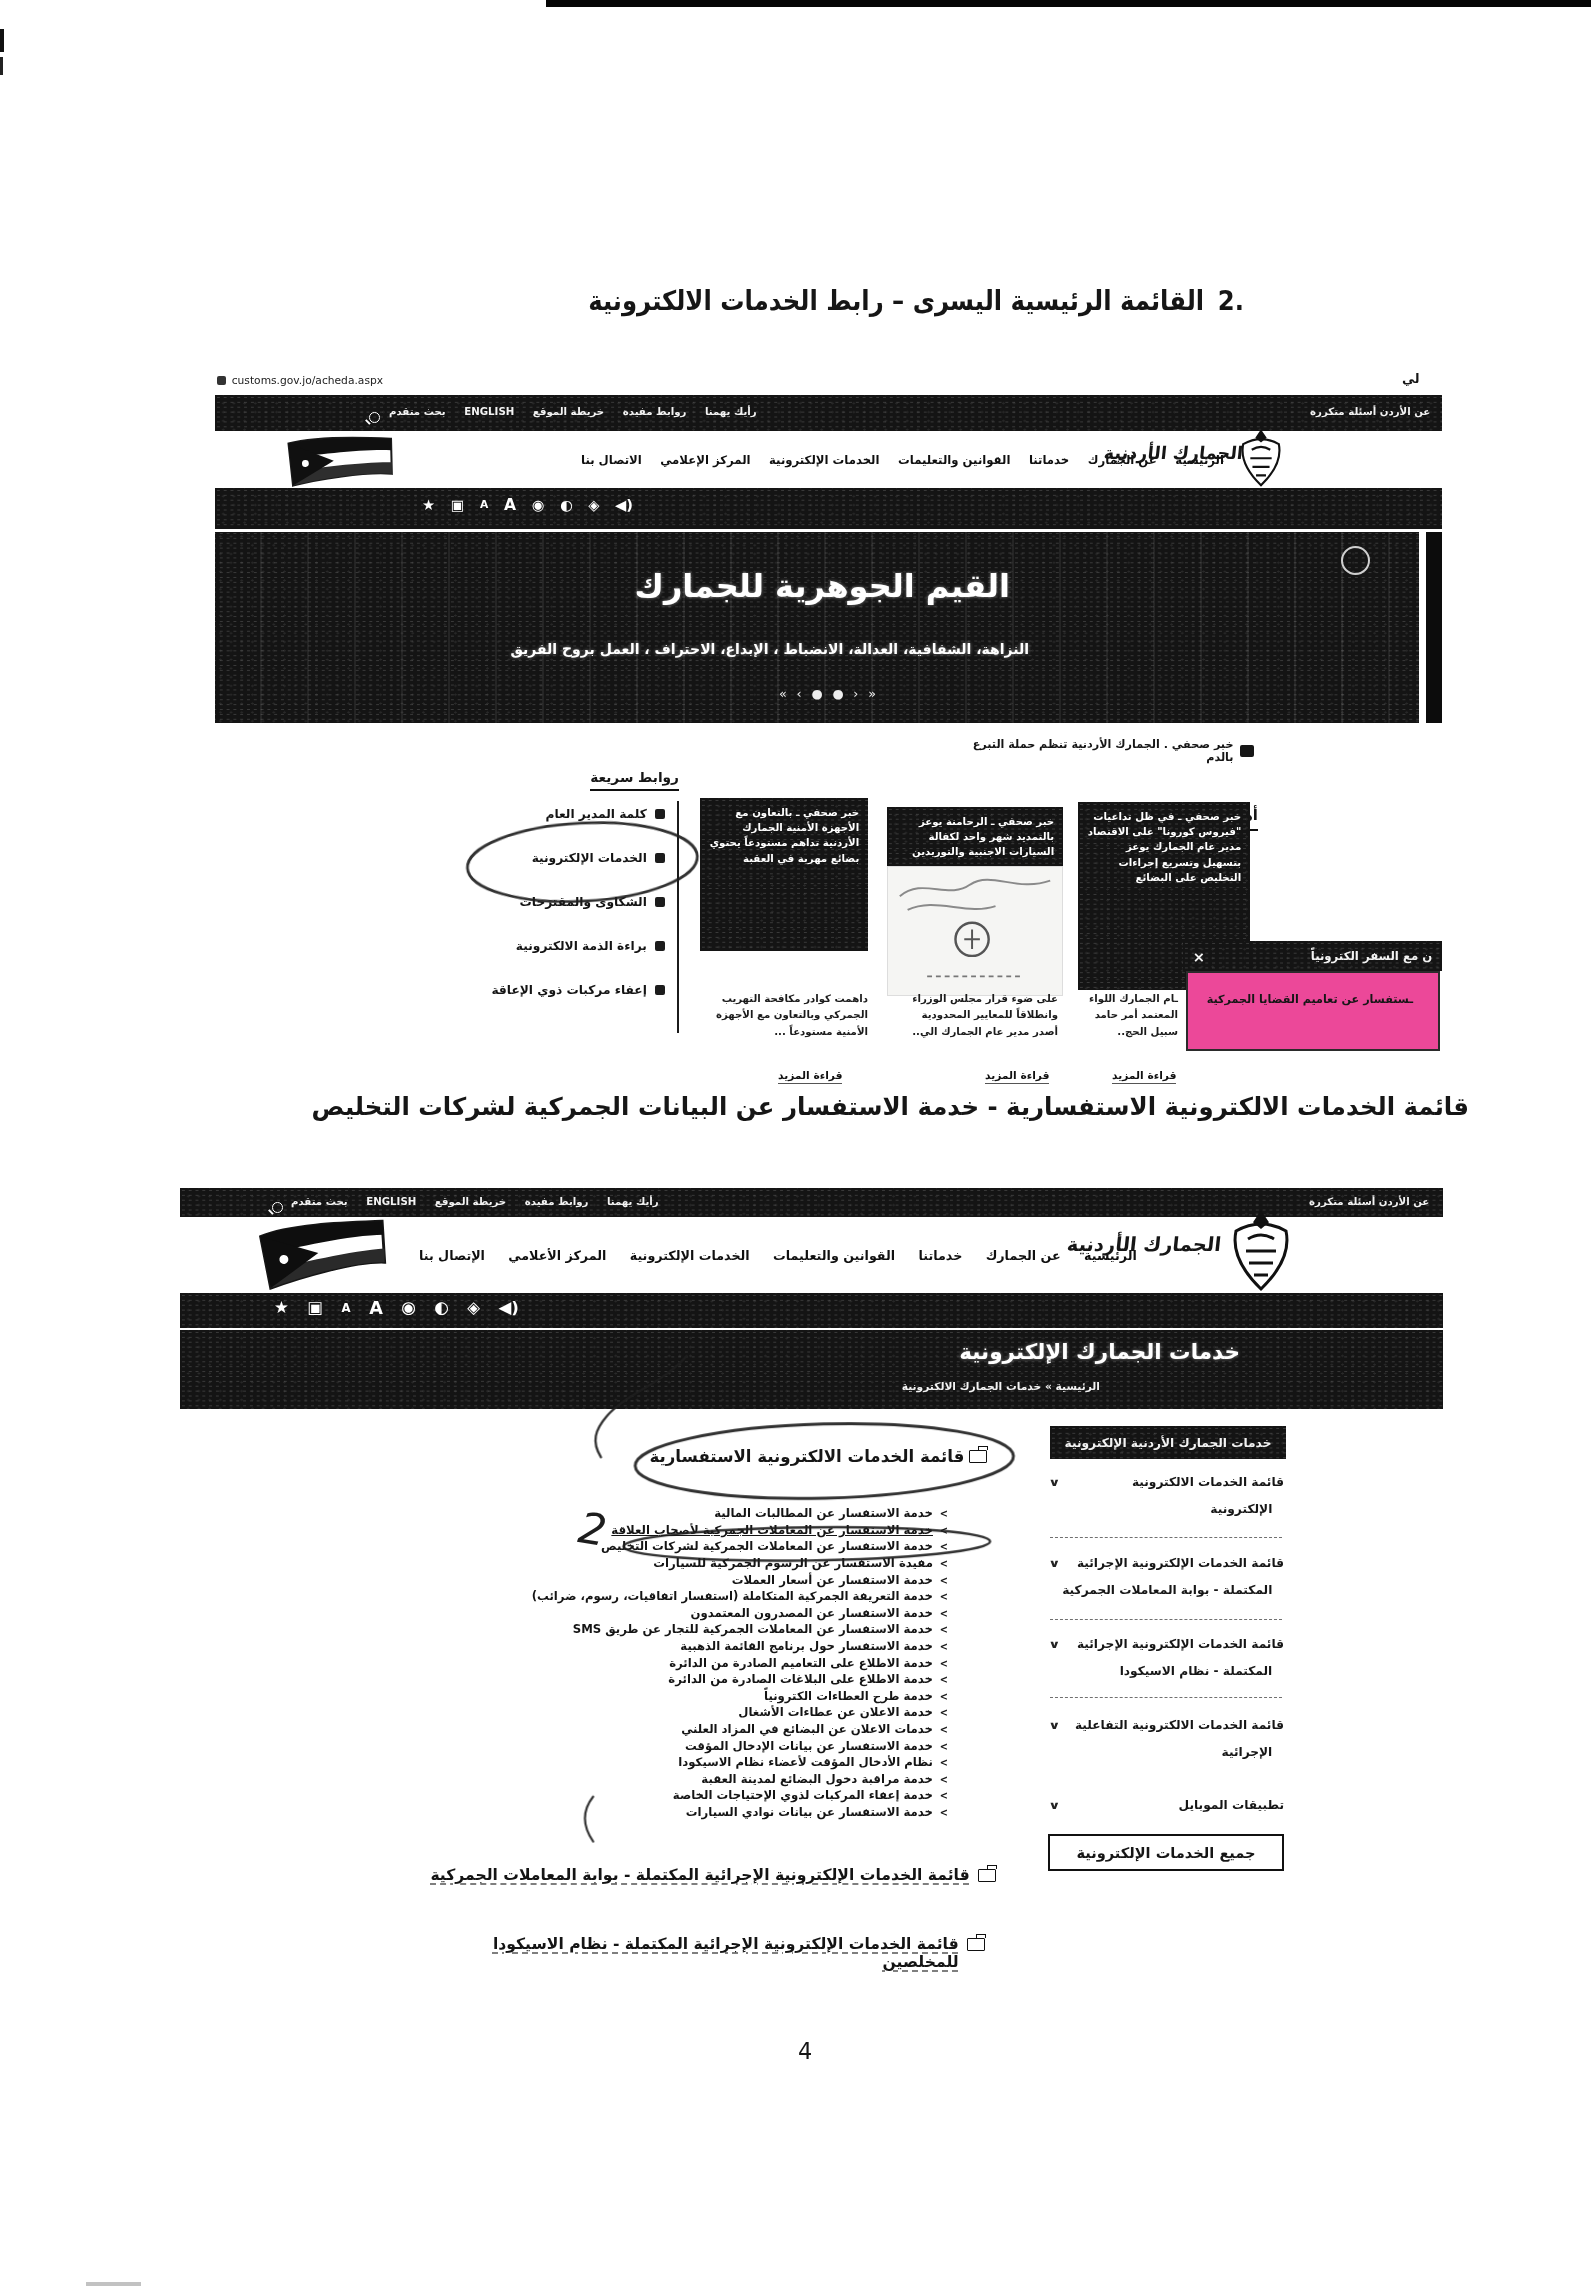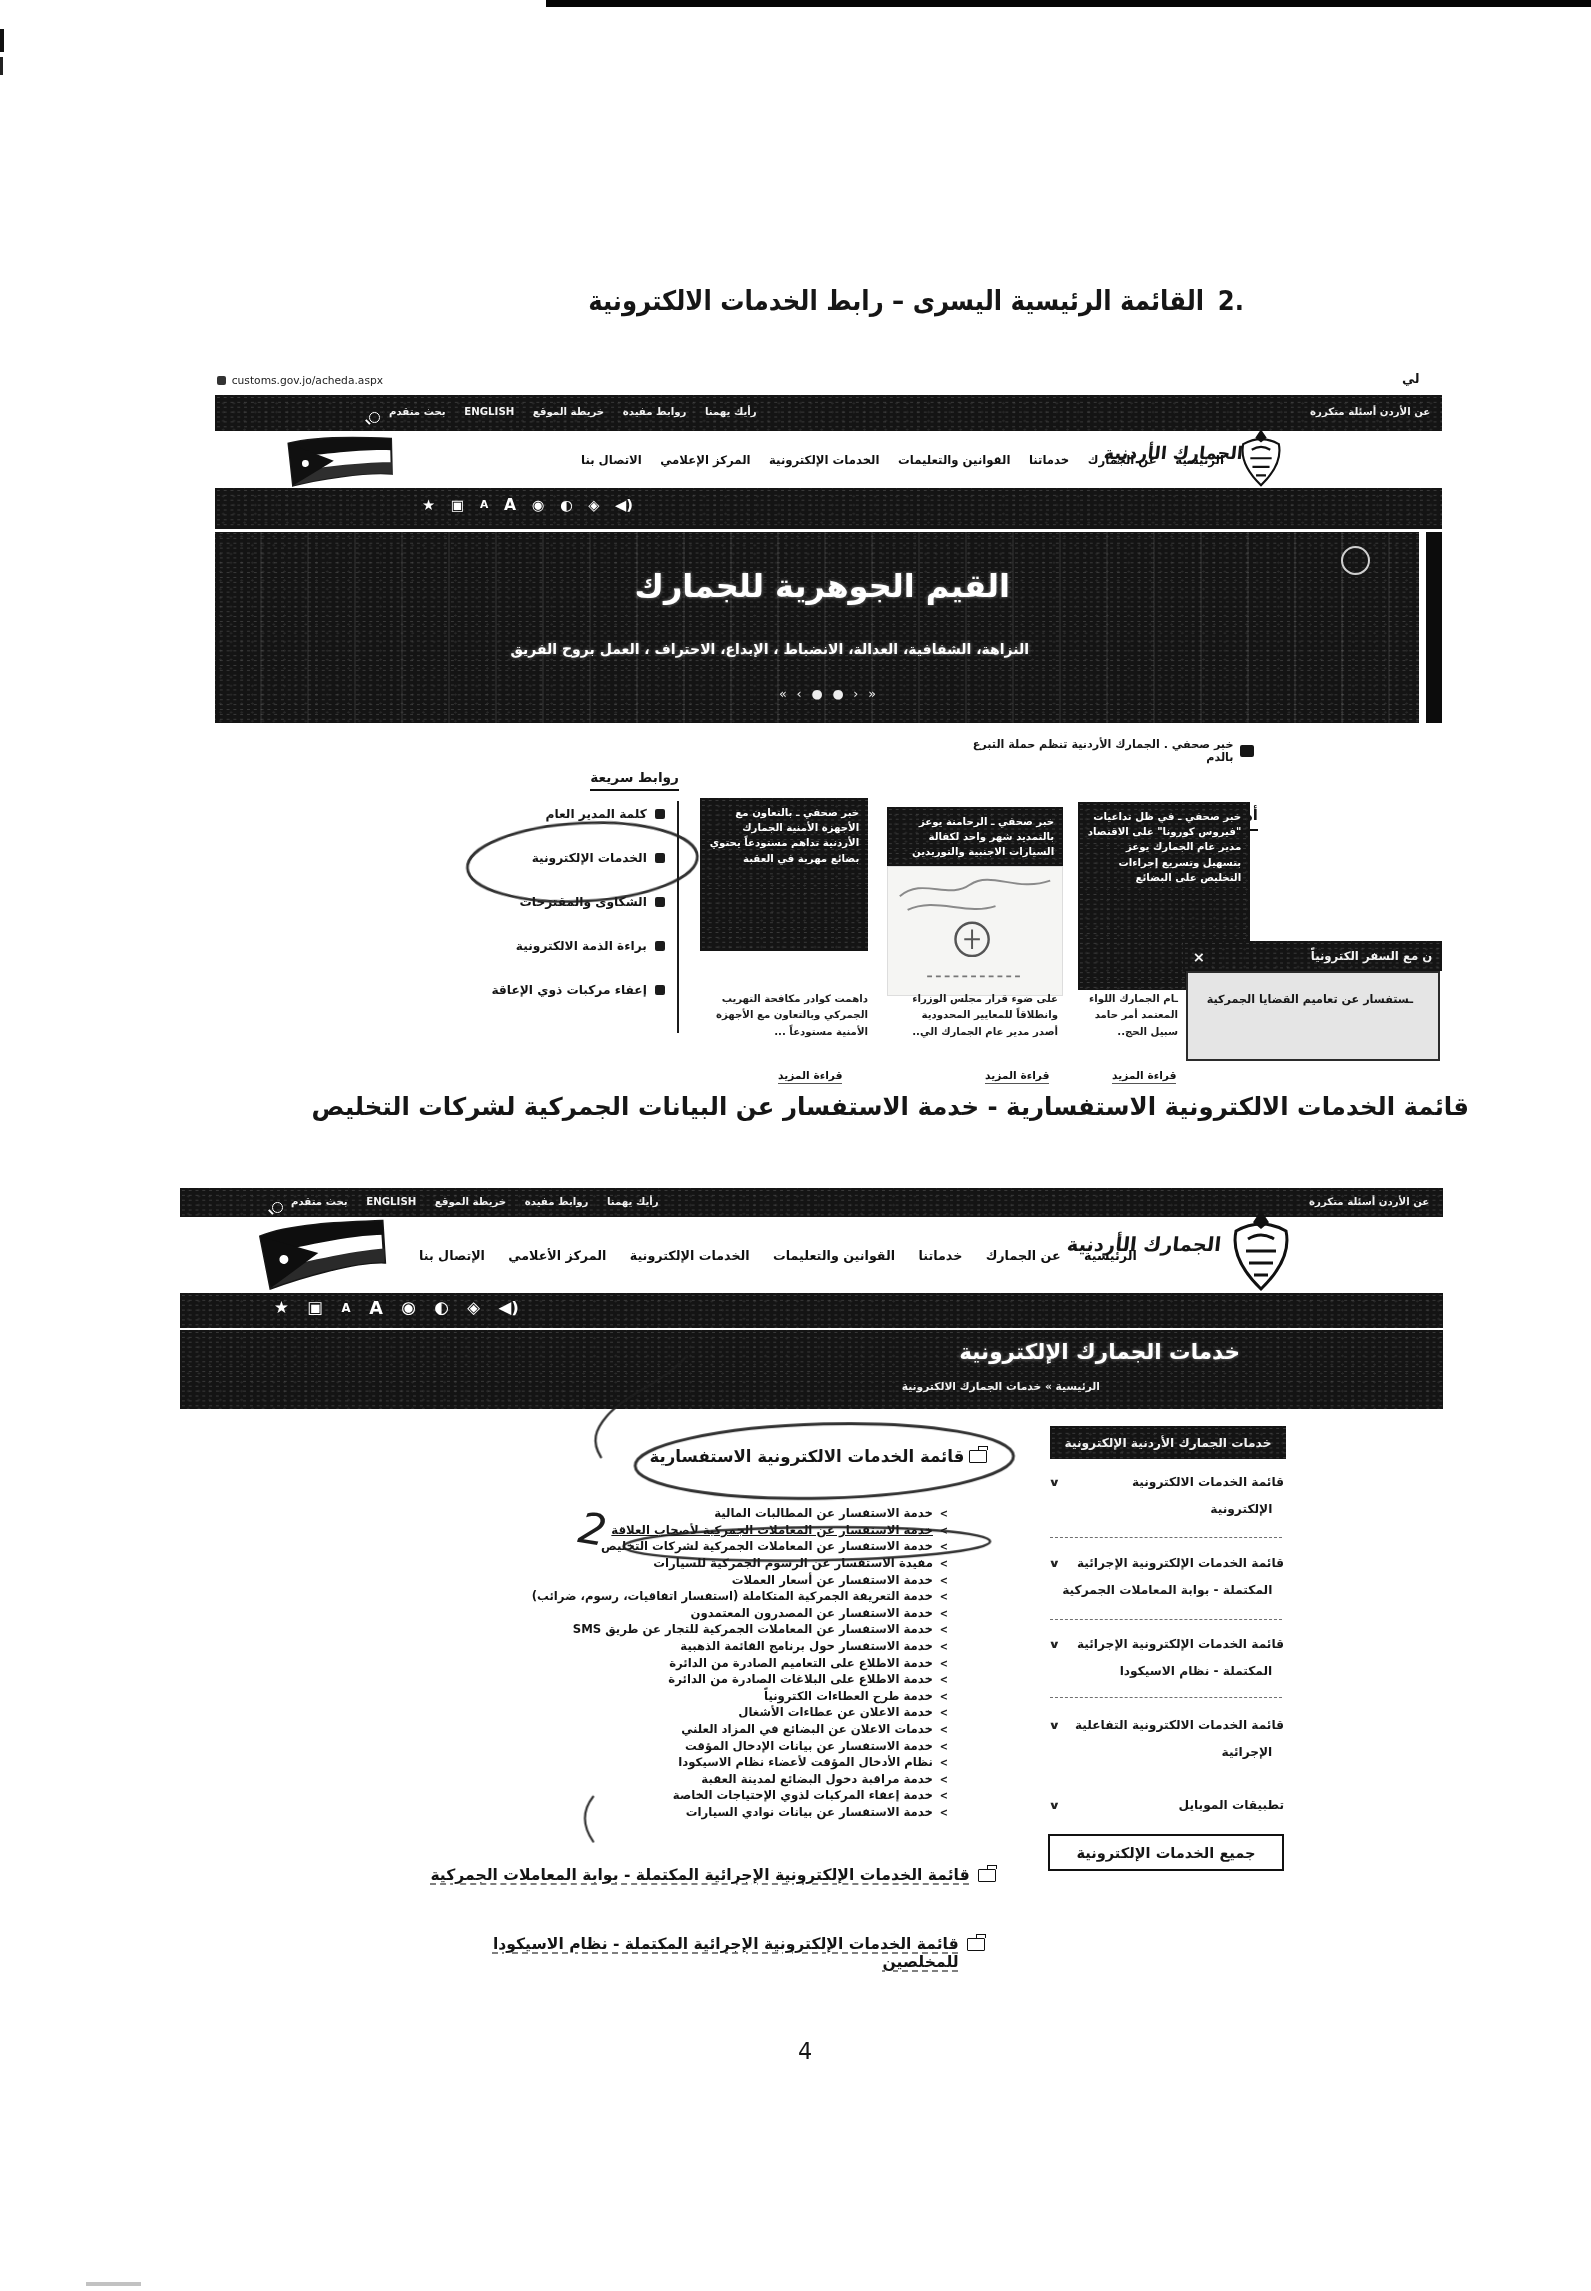--- a/index.html
+++ b/index.html
@@ -192,21 +192,21 @@
   <div class="card-body abs" style="left:910px;top:991px;width:148px">على ضوء قرار مجلس الوزراء وانطلاقاً للمعايير المحدودية أصدر مدير عام الجمارك الي..</div>
   <div class="card-body abs" style="left:1079px;top:991px;width:99px">ـام الجمارك اللواء المعتمد أمر حامد سبيل الحج..</div>
   <div class="read-more abs" style="left:778px;top:1069px">قراءة المزيد</div>
   <div class="read-more abs" style="left:985px;top:1069px">قراءة المزيد</div>
   <div class="read-more abs" style="left:1112px;top:1069px">قراءة المزيد</div>
 
   <div class="abs noisy" style="left:1183px;top:941px;width:259px;height:30px;display:flex;direction:rtl;align-items:center;justify-content:space-between;padding:0 9.8px;box-sizing:border-box;z-index:5">
     <span class="barwhite" style="font-size:11.7px;font-weight:bold">ن مع السفر الكترونياً</span>
     <span class="barwhite" style="font-size:14.6px;font-weight:bold">×</span>
   </div>
-  <div class="abs" style="left:1186px;top:971px;width:254px;height:90px;background:#e5e5e5;border:2px solid #2b2b2b;box-sizing:border-box;z-index:5">
+  <div class="abs" style="left:1186px;top:971px;width:254px;height:80px;background:#ec4899;border:2px solid #2b2b2b;box-sizing:border-box;z-index:5">
     <div class="rtl" style="padding:19.5px 25px 0 7.8px;font-size:11.2px;font-weight:bold">ـستفسار عن تعاميم القضايا الجمركية</div>
   </div>
 
   <div class="abs rtl" style="left:176px;top:1092px;width:1293px;font-size:24.4px;font-weight:bold">قائمة الخدمات الالكترونية الاستفسارية - خدمة الاستفسار عن البيانات الجمركية لشركات التخليص</div>
 
   <div class="abs noisy" style="left:180px;top:1188px;width:1263px;height:29px">
     <div class="abs barwhite tb-items" style="right:13.7px;top:7.8px">عن الأردن    أسئلة متكررة</div>
     <div class="abs barwhite tb-items" style="left:109px;top:7.8px">
         <span>رأيك يهمنا</span>
         <span>روابط مفيدة</span>

